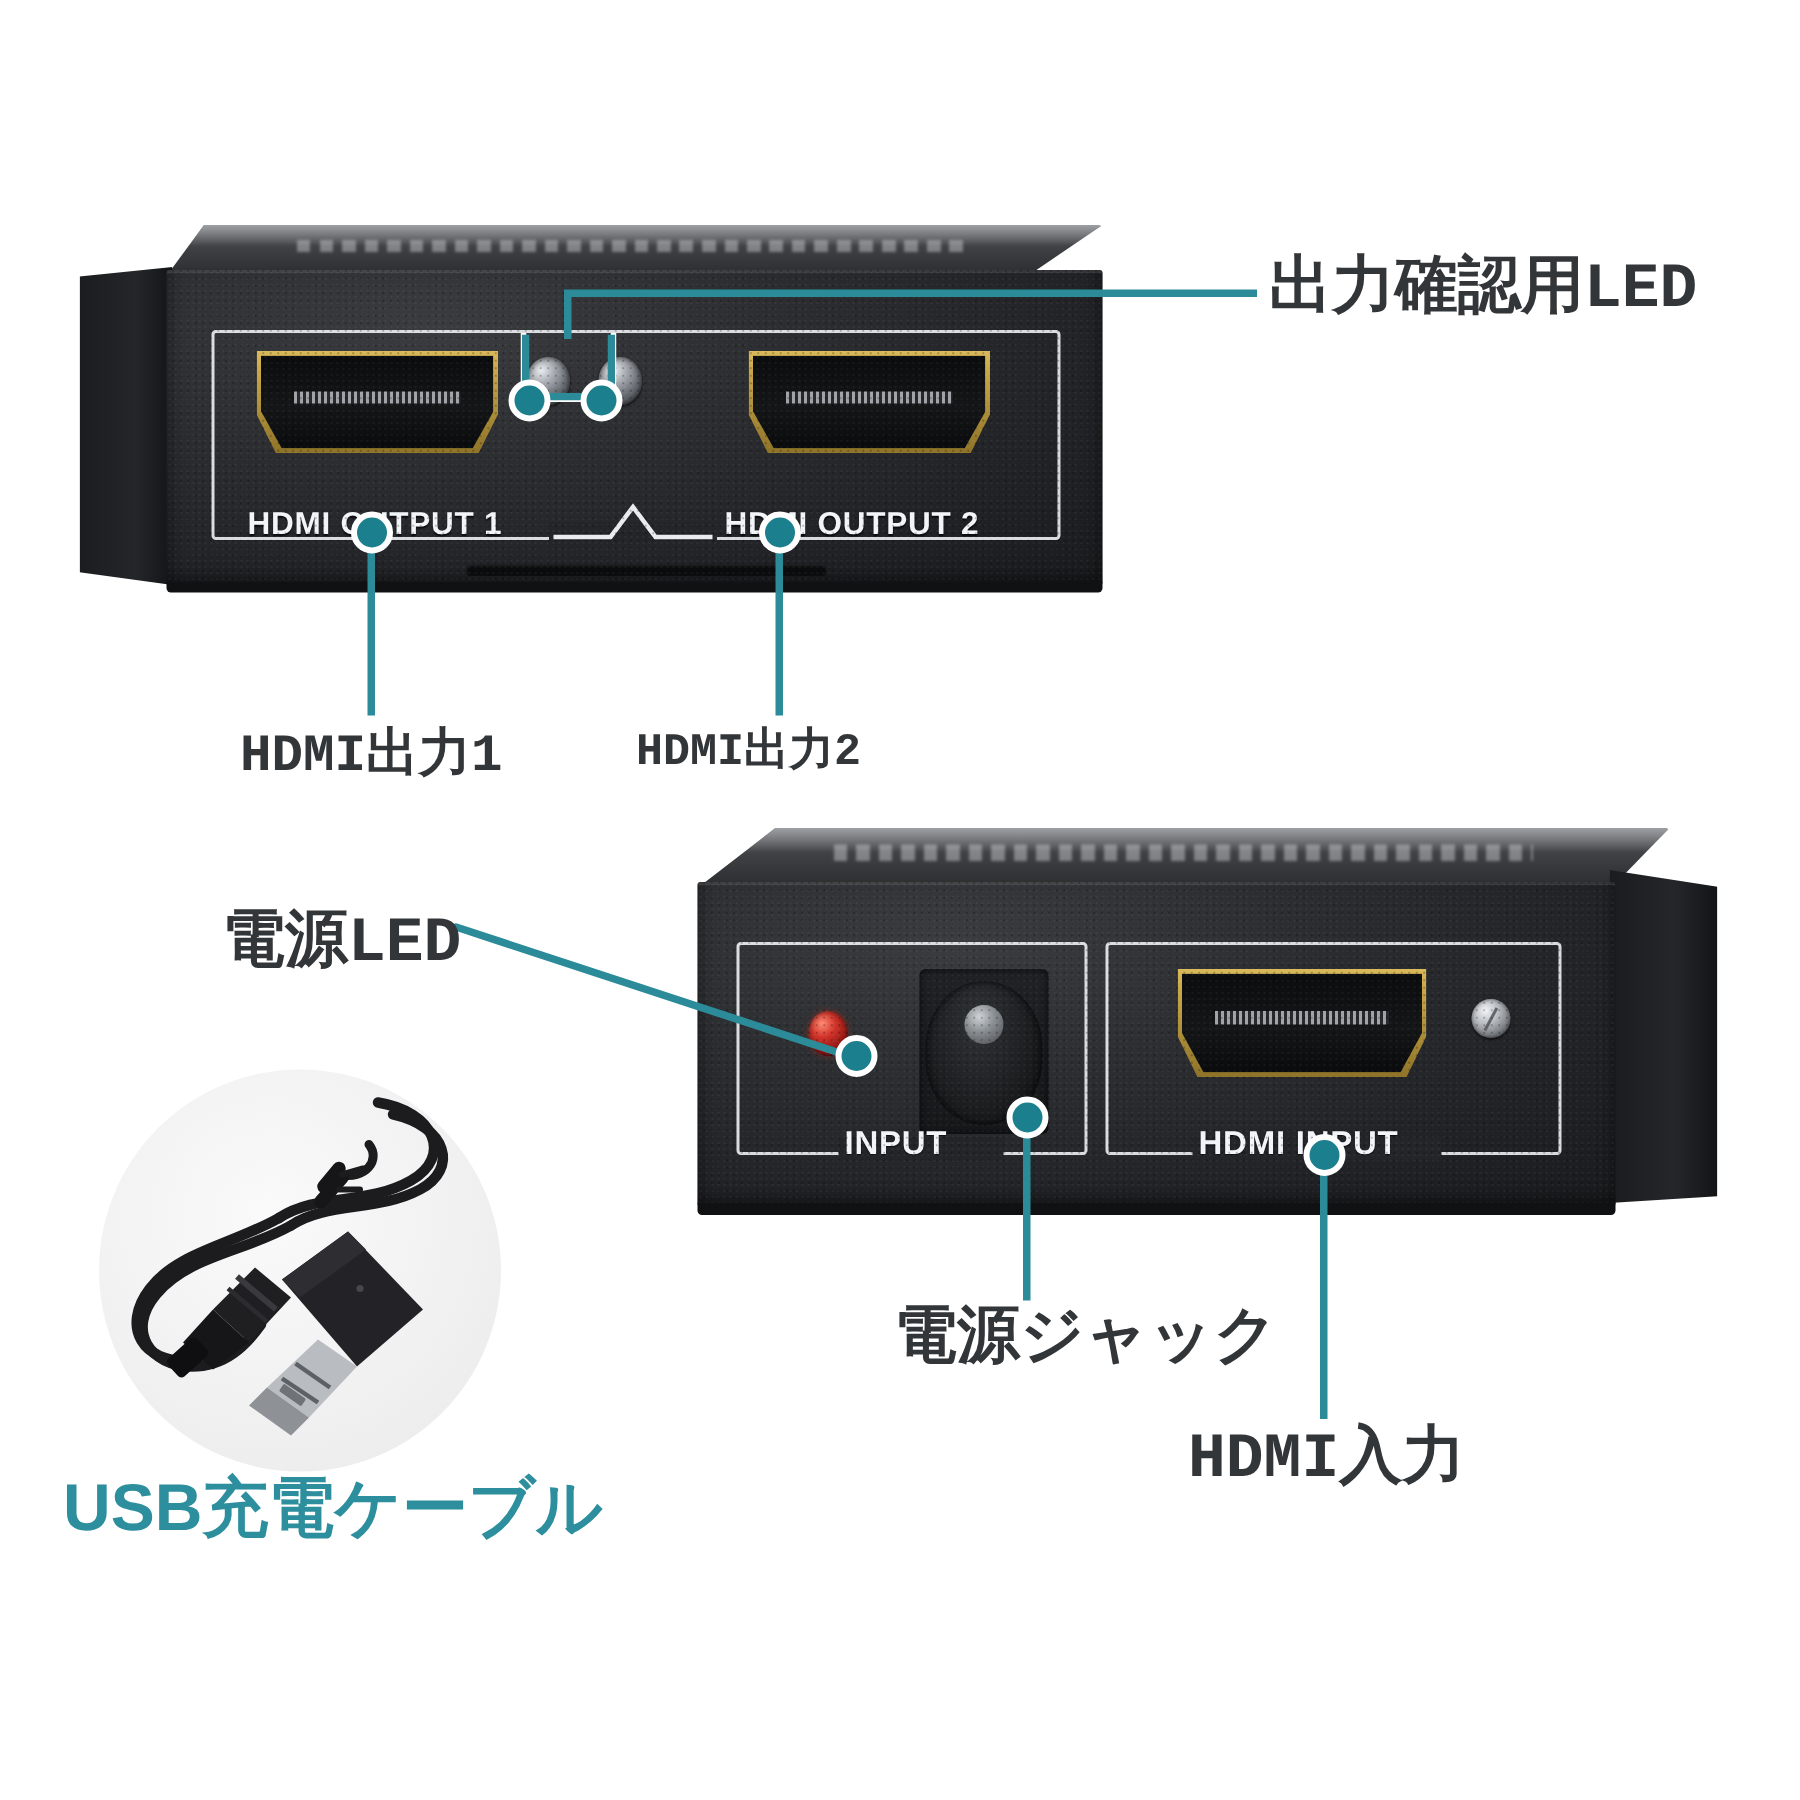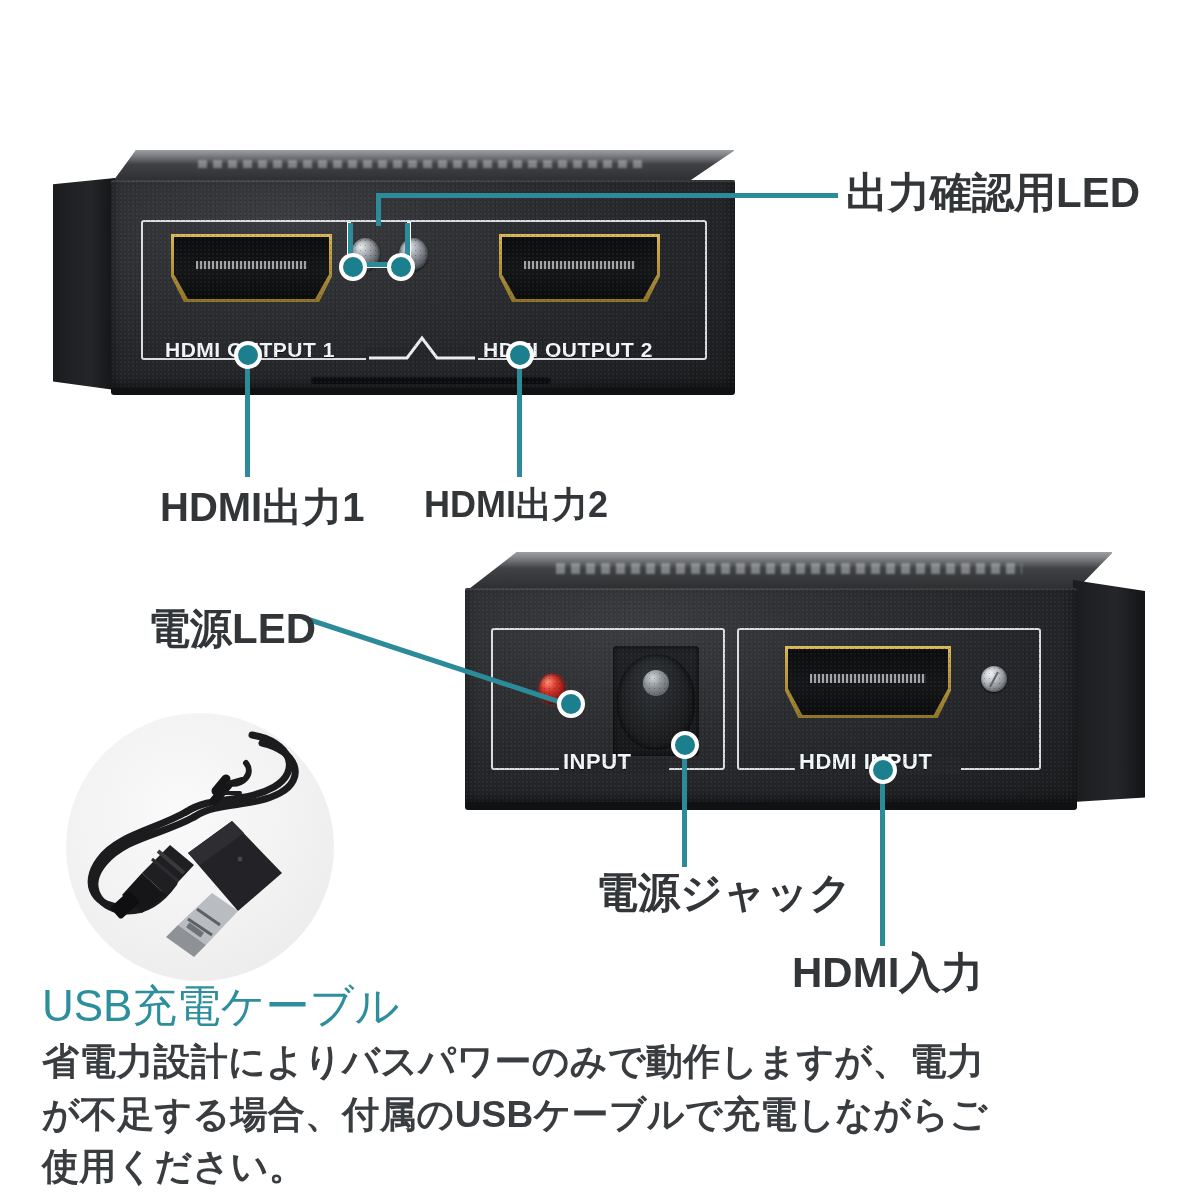--- a/index.html
+++ b/index.html
@@ -140,21 +140,21 @@
   .cal-line{position:absolute;background:#2b8b99;}
   .cal-line-h{height:5px;}
   .cal-line-v{width:5px;}
   .cal-dot{
     position:absolute;border-radius:50%;
     background:#1b7f8d;border:4px solid #ffffff;
     box-sizing:border-box;
   }
   .cal-label{
     position:absolute;color:#333639;white-space:nowrap;
-    font-family:Liberation Sans, sans-serif;
+    font-family:Liberation Mono, monospace;
     font-weight:bold;line-height:1;
   }
   .bracket{
     position:absolute;box-sizing:border-box;
     border:5px solid #2b8b99;border-top:none;
     border-radius:0 0 2px 2px;
   }
   .bracket-white{
     position:absolute;box-sizing:border-box;
     border:4px solid #ffffff;border-top:none;border-radius:0 0 2px 2px;
@@ -162,21 +162,21 @@
 
   
   .usb-circle{
     position:absolute;border-radius:50%;
     background:radial-gradient(circle at 42% 36%, #fafafa 0%, #f1f1f2 55%, #e9e9ea 100%);
   }
   .usb-svg{position:absolute;}
 
   
   .usb-heading{
-    position:absolute;color:#2d8f9e;font-weight:normal;line-height:1;
+    position:absolute;color:#2d8f9e;font-weight:bold;line-height:1;
     white-space:nowrap;
   }
   .usb-body{
     position:absolute;color:#3a3d40;font-weight:bold;
     line-height:1.42;letter-spacing:.2px;
   }
 </style>
 </head>
 <body>
 
@@ -240,27 +240,27 @@
     <div class="cal-line cal-line-h" style="left:376px;top:193px;width:462px;"></div>
 
     <div class="cal-dot" style="left:339px;top:253px;width:28px;height:28px;"></div>
     <div class="cal-dot" style="left:387px;top:253px;width:28px;height:28px;"></div>
     <div class="cal-label" style="left:846px;top:172px;font-size:42px;">出力確認用LED</div>
   </div>
 
   <div>
     <div class="cal-line cal-line-v" style="left:245px;top:355px;height:122px;"></div>
     <div class="cal-dot" style="left:234px;top:341px;width:28px;height:28px;"></div>
-    <div class="cal-label" style="left:160px;top:487px;font-size:40px;">HDMI出力1</div>
+    <div class="cal-label" style="left:160px;top:487px;font-size:35px;">HDMI出力1</div>
   </div>
 
   <div>
     <div class="cal-line cal-line-v" style="left:517px;top:355px;height:122px;"></div>
     <div class="cal-dot" style="left:506px;top:341px;width:28px;height:28px;"></div>
-    <div class="cal-label" style="left:424px;top:487px;font-size:36px;">HDMI出力2</div>
+    <div class="cal-label" style="left:424px;top:487px;font-size:30px;">HDMI出力2</div>
   </div>
 
   <div class="device" style="left:465px;top:552px;width:682px;height:258px;">
 
     <div class="dev-top" style="left:0px;top:0px;width:648px;height:40px;
                 clip-path:polygon(8% 0%,100% 0%,94% 100%,0% 100%);">
       <div class="dev-top-sheen"></div>
       <div class="dev-top-print"></div>
     </div>
 
@@ -351,15 +351,14 @@
       <path d="M112,212 L140,232 L128,244 L100,224 Z" fill="#8e9196"></path>
       <path d="M122,206 L146,222" stroke="#5d6064" stroke-width="3" fill="none"></path>
       <path d="M131,196 L154,212" stroke="#5d6064" stroke-width="3" fill="none"></path>
       <rect x="120" y="214" width="18" height="6" rx="1" fill="#6f7276" transform="rotate(35 129 217)"></rect>
       <circle cx="174" cy="146" r="2.4" fill="#46464b"></circle>
     </g>
   </svg>
 
   <div class="usb-heading" style="left:42px;top:984px;font-size:44px;">USB充電ケーブル</div>
 
-  <div class="usb-body" style="left:42px;top:1036px;width:970px;font-size:37px;">省電力設計によりバスパワーのみで動作しますが、電力が不足する場合、付属のUSBケーブルで充電しながらご使用ください。</div>
 
 </div>
 
 </body></html>

